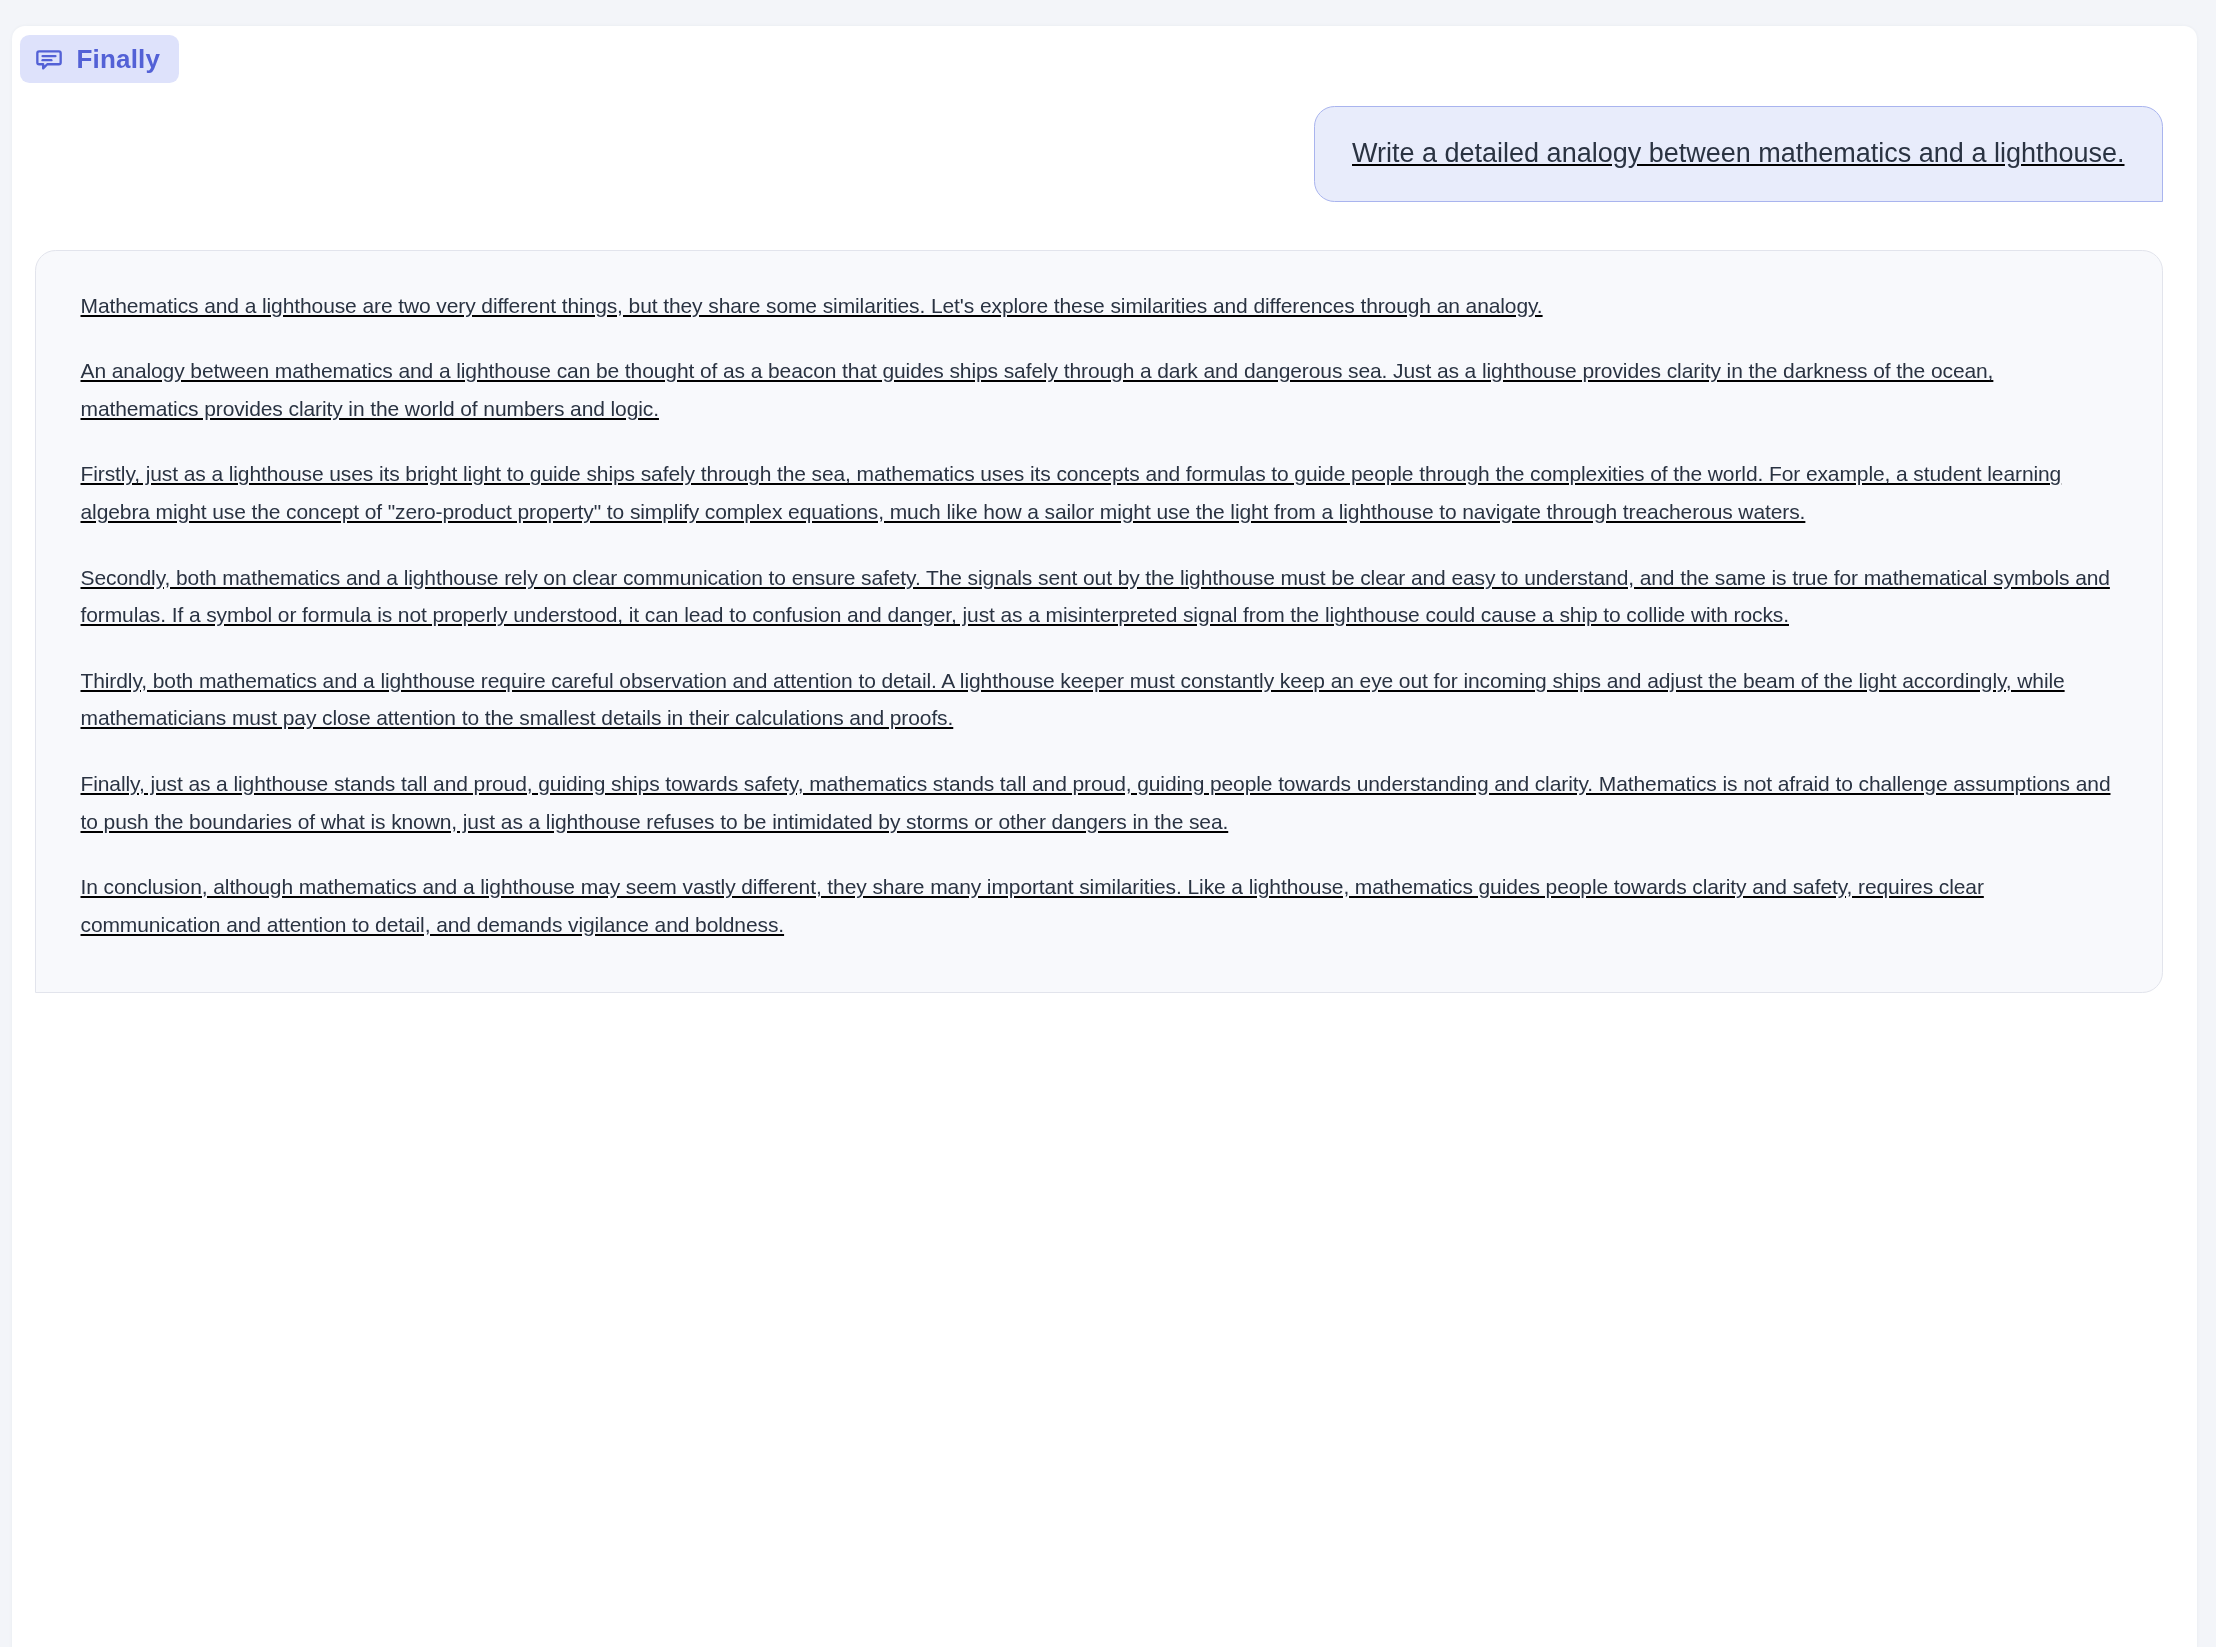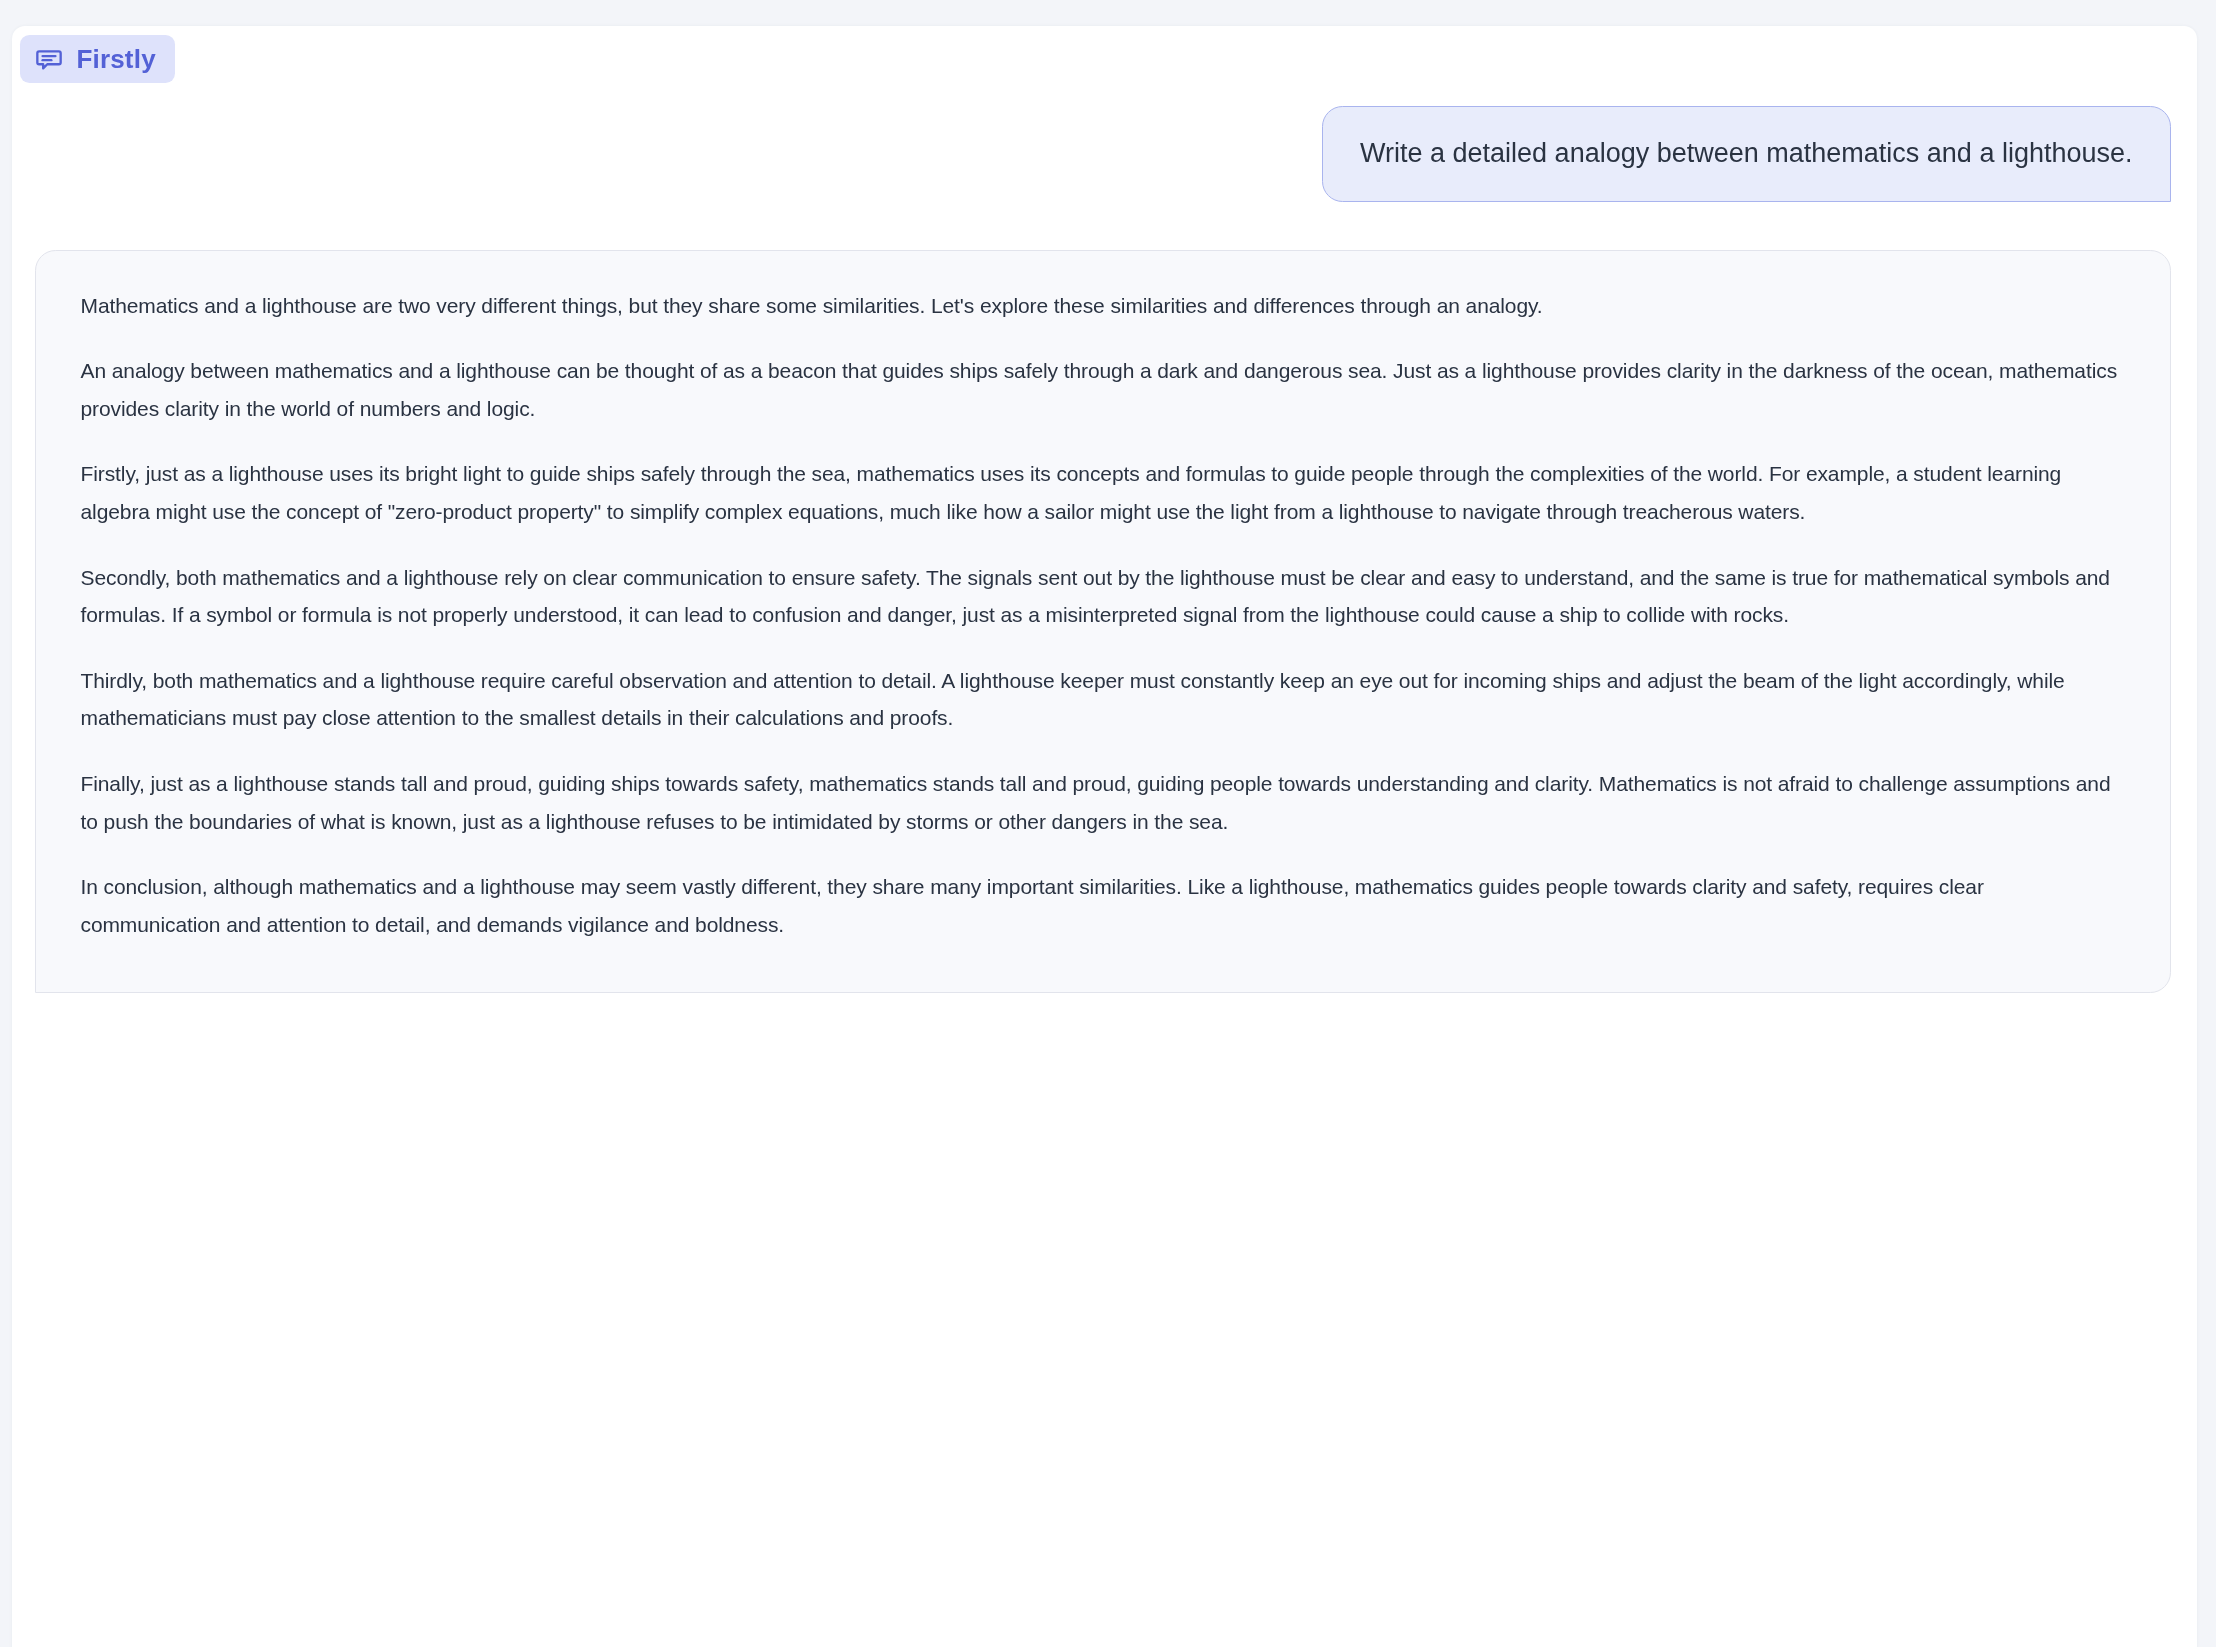--- a/index.html
+++ b/index.html
@@ -33,21 +33,21 @@
     border-radius: 9.4px;
     padding: 8.4px 19px 8.4px 15px;
     font-weight: bold;
     font-size: 26px;
     line-height: 1.2;
     letter-spacing: 0.2px;
   }
   .label-badge svg { display: block; }
   .chat-area {
     position: absolute;
-    left: 0; right: 4px; top: 0;
+    left: 0; right: 12px; top: 0; text-decoration: underline;
   }
   .user-row {
     display: flex;
     justify-content: flex-end;
     margin: 80px 22.5px 0 22.5px;
   }
   .user-bubble {
     background: var(--user-bubble-bg, #e8ecfb);
     border: 1.9px solid var(--user-bubble-border, #a9b4ee);
     border-radius: 20.6px 20.6px 0 20.6px;
@@ -81,21 +81,21 @@
 <div class="app-card">
 
   <div class="label-badge">
     <span>
       <svg width="28" height="28" viewBox="0 0 24 24" fill="none" stroke="#5361d6" stroke-width="2" stroke-linecap="round" stroke-linejoin="round">
         <path d="M3.5 5.5 h17 a1.5 1.5 0 0 1 1.5 1.5 v8 a1.5 1.5 0 0 1 -1.5 1.5 h-10 l-3.5 3.5 v-3.5 h-3.5 a1.5 1.5 0 0 1 -1.5 -1.5 v-8 a1.5 1.5 0 0 1 1.5 -1.5 z" fill="none"></path>
         <line x1="6.5" y1="9.5" x2="17.5" y2="9.5"></line>
         <line x1="6.5" y1="13" x2="14" y2="13"></line>
       </svg>
     </span>
-    <span>Firstly</span>
+    <span>Finally</span>
   </div>
 
   <div class="chat-area">
 
     <div class="user-row">
       <div class="user-bubble">Write a detailed analogy between mathematics and a lighthouse.</div>
     </div>
 
     <div class="bot-card">
       <p>Mathematics and a lighthouse are two very different things, but they share some similarities. Let's explore these similarities and differences through an analogy.</p>

